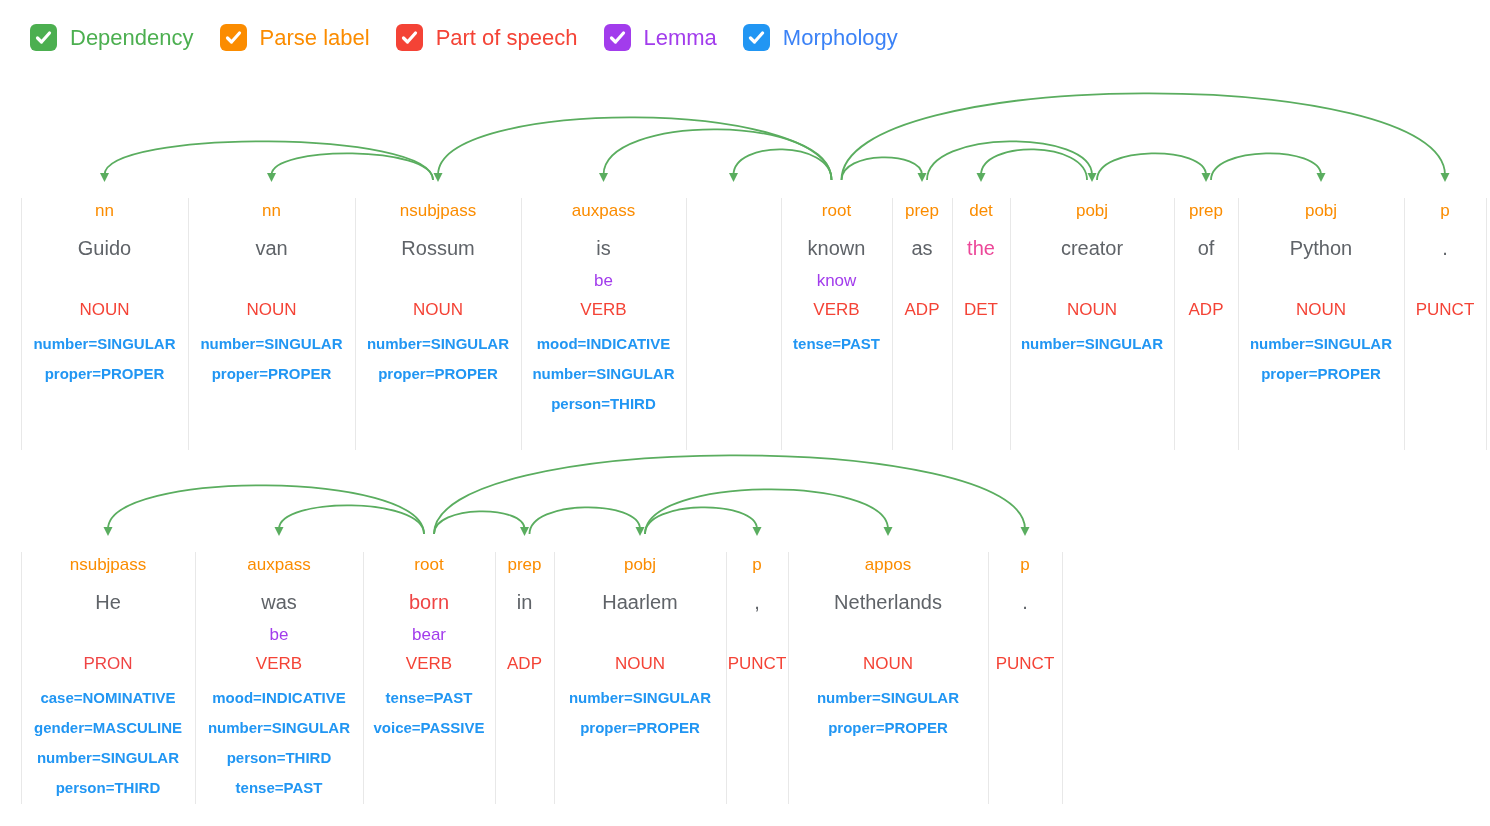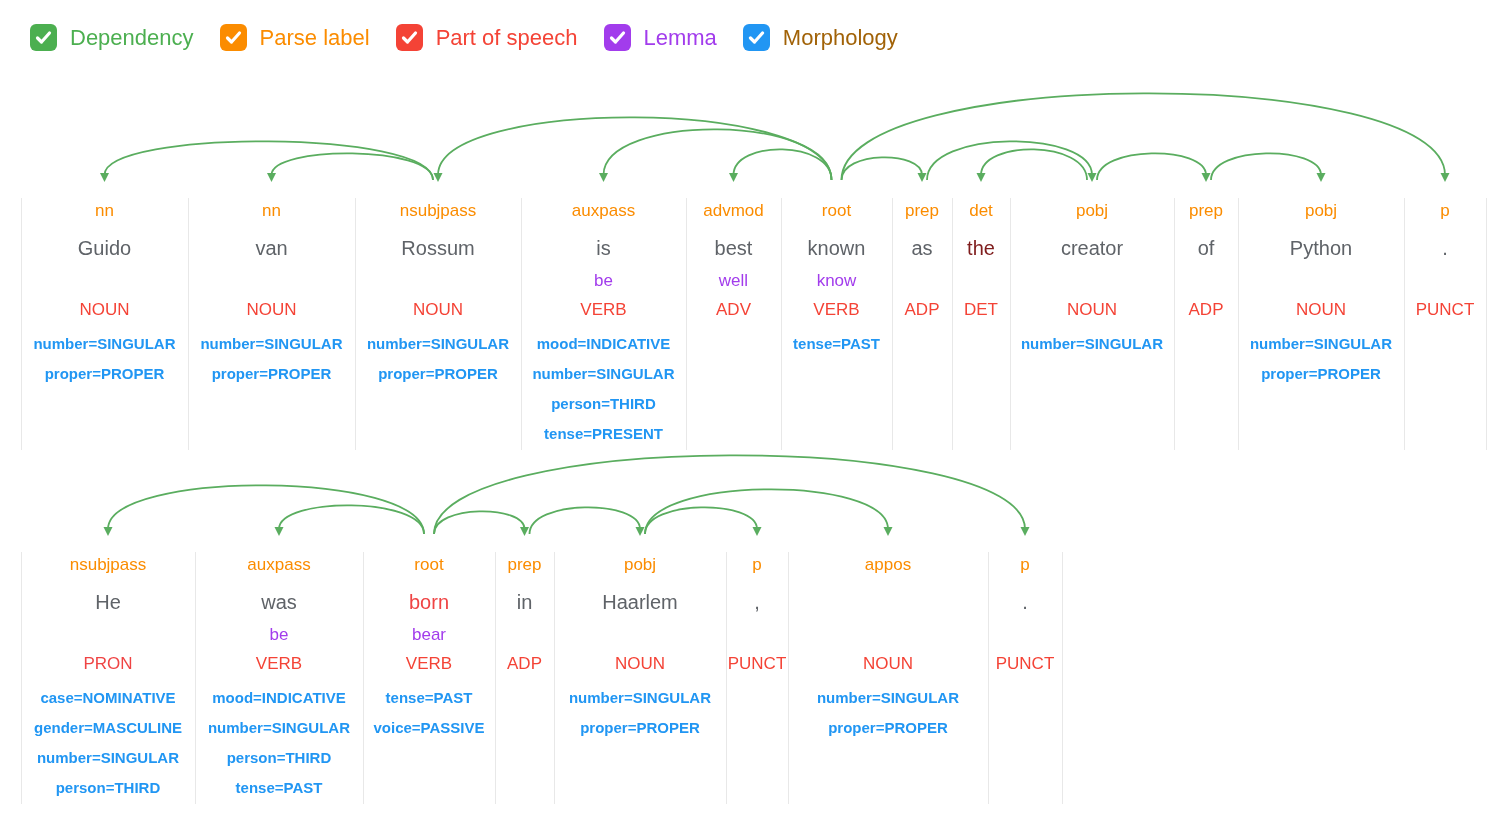--- a/index.html
+++ b/index.html
@@ -58,21 +58,21 @@
           </svg>
         </span>
         <span style="color: rgb(162, 60, 236);">Lemma</span>
       </div>
       <div class="toggle">
         <span class="cb" style="background: rgb(33, 150, 243);">
           <svg width="19" height="19" viewBox="0 0 19 19">
             <polyline points="3.5,10 7.5,14 15.5,5" fill="none" stroke="#ffffff" stroke-width="3.2" stroke-linecap="round" stroke-linejoin="round"></polyline>
           </svg>
         </span>
-        <span style="color: #a16207;">Morphology</span>
+        <span style="color: #3b82f6;">Morphology</span>
       </div>
     </div>
 
 <div class="sentence" style="top: 80px; height: 370px;">
       <svg width="1490" height="118" viewBox="0 0 1490 118" class="arcs">
         <path d="M 433 100 C 433 49.346000000000004, 104.5 49.346000000000004, 104.5 95" fill="none" stroke="#5aad5f" stroke-width="1.8"></path>
         <polygon points="100,93 109,93 104.5,102" fill="#5aad5f"></polygon>
         <path d="M 433 100 C 433 65.342, 271.5 65.342, 271.5 95" fill="none" stroke="#5aad5f" stroke-width="1.8"></path>
         <polygon points="267,93 276,93 271.5,102" fill="#5aad5f"></polygon>
         <path d="M 831.5 100 C 831.5 17.354, 438 17.354, 438 95" fill="none" stroke="#5aad5f" stroke-width="1.8"></path>
@@ -129,43 +129,36 @@
         <div class="morph" style="top: 161px; color: rgb(33, 150, 243);">proper=PROPER</div>
       </div>
       <div class="cell" style="left: 521px; width: 165px; top: 118px; height: 252px;">
         <div class="row r-label" style="color: rgb(251, 140, 0);">auxpass</div>
         <div class="row r-word" style="color: rgb(95, 99, 104);">is</div>
         <div class="row r-lemma" style="color: rgb(162, 60, 236);">be</div>
         <div class="row r-pos" style="color: rgb(244, 67, 54);">VERB</div>
         <div class="morph" style="top: 131px; color: rgb(33, 150, 243);">mood=INDICATIVE</div>
         <div class="morph" style="top: 161px; color: rgb(33, 150, 243);">number=SINGULAR</div>
         <div class="morph" style="top: 191px; color: rgb(33, 150, 243);">person=THIRD</div>
-        <div class="morph" style="top: 221px; color: rgb(33, 150, 243);">tense=PRESENT</div>
-      </div>
-      <div class="cell" style="left: 686px; width: 95px; top: 118px; height: 252px;">
-        <div class="row r-label" style="color: rgb(251, 140, 0);">advmod</div>
-        <div class="row r-word" style="color: rgb(95, 99, 104);">best</div>
-        <div class="row r-lemma" style="color: rgb(162, 60, 236);">well</div>
-        <div class="row r-pos" style="color: rgb(244, 67, 54);">ADV</div>
       </div>
       <div class="cell" style="left: 781px; width: 111px; top: 118px; height: 252px;">
         <div class="row r-label" style="color: rgb(251, 140, 0);">root</div>
         <div class="row r-word" style="color: rgb(95, 99, 104);">known</div>
         <div class="row r-lemma" style="color: rgb(162, 60, 236);">know</div>
         <div class="row r-pos" style="color: rgb(244, 67, 54);">VERB</div>
         <div class="morph" style="top: 131px; color: rgb(33, 150, 243);">tense=PAST</div>
       </div>
       <div class="cell" style="left: 892px; width: 60px; top: 118px; height: 252px;">
         <div class="row r-label" style="color: rgb(251, 140, 0);">prep</div>
         <div class="row r-word" style="color: rgb(95, 99, 104);">as</div>
         <div class="row r-pos" style="color: rgb(244, 67, 54);">ADP</div>
       </div>
       <div class="cell" style="left: 952px; width: 58px; top: 118px; height: 252px;">
         <div class="row r-label" style="color: rgb(251, 140, 0);">det</div>
-        <div class="row r-word" style="color: #7f1d1d;">the</div>
+        <div class="row r-word" style="color: #ec4899;">the</div>
         <div class="row r-pos" style="color: rgb(244, 67, 54);">DET</div>
       </div>
       <div class="cell" style="left: 1010px; width: 164px; top: 118px; height: 252px;">
         <div class="row r-label" style="color: rgb(251, 140, 0);">pobj</div>
         <div class="row r-word" style="color: rgb(95, 99, 104);">creator</div>
         <div class="row r-pos" style="color: rgb(244, 67, 54);">NOUN</div>
         <div class="morph" style="top: 131px; color: rgb(33, 150, 243);">number=SINGULAR</div>
       </div>
       <div class="cell" style="left: 1174px; width: 64px; top: 118px; height: 252px;">
         <div class="row r-label" style="color: rgb(251, 140, 0);">prep</div>
@@ -250,20 +243,21 @@
         <div class="morph" style="top: 131px; color: rgb(33, 150, 243);">number=SINGULAR</div>
         <div class="morph" style="top: 161px; color: rgb(33, 150, 243);">proper=PROPER</div>
       </div>
       <div class="cell" style="left: 726px; width: 62px; top: 112px; height: 252px;">
         <div class="row r-label" style="color: rgb(251, 140, 0);">p</div>
         <div class="row r-word" style="color: rgb(95, 99, 104);">,</div>
         <div class="row r-pos" style="color: rgb(244, 67, 54);">PUNCT</div>
       </div>
       <div class="cell" style="left: 788px; width: 200px; top: 112px; height: 252px;">
         <div class="row r-label" style="color: rgb(251, 140, 0);">appos</div>
+        <div class="row r-word" style="color: rgb(95, 99, 104);">Netherlands</div>
         <div class="row r-pos" style="color: rgb(244, 67, 54);">NOUN</div>
         <div class="morph" style="top: 131px; color: rgb(33, 150, 243);">number=SINGULAR</div>
         <div class="morph" style="top: 161px; color: rgb(33, 150, 243);">proper=PROPER</div>
       </div>
       <div class="cell" style="left: 988px; width: 74px; top: 112px; height: 252px;">
         <div class="row r-label" style="color: rgb(251, 140, 0);">p</div>
         <div class="row r-word" style="color: rgb(95, 99, 104);">.</div>
         <div class="row r-pos" style="color: rgb(244, 67, 54);">PUNCT</div>
       </div>
     </div>

